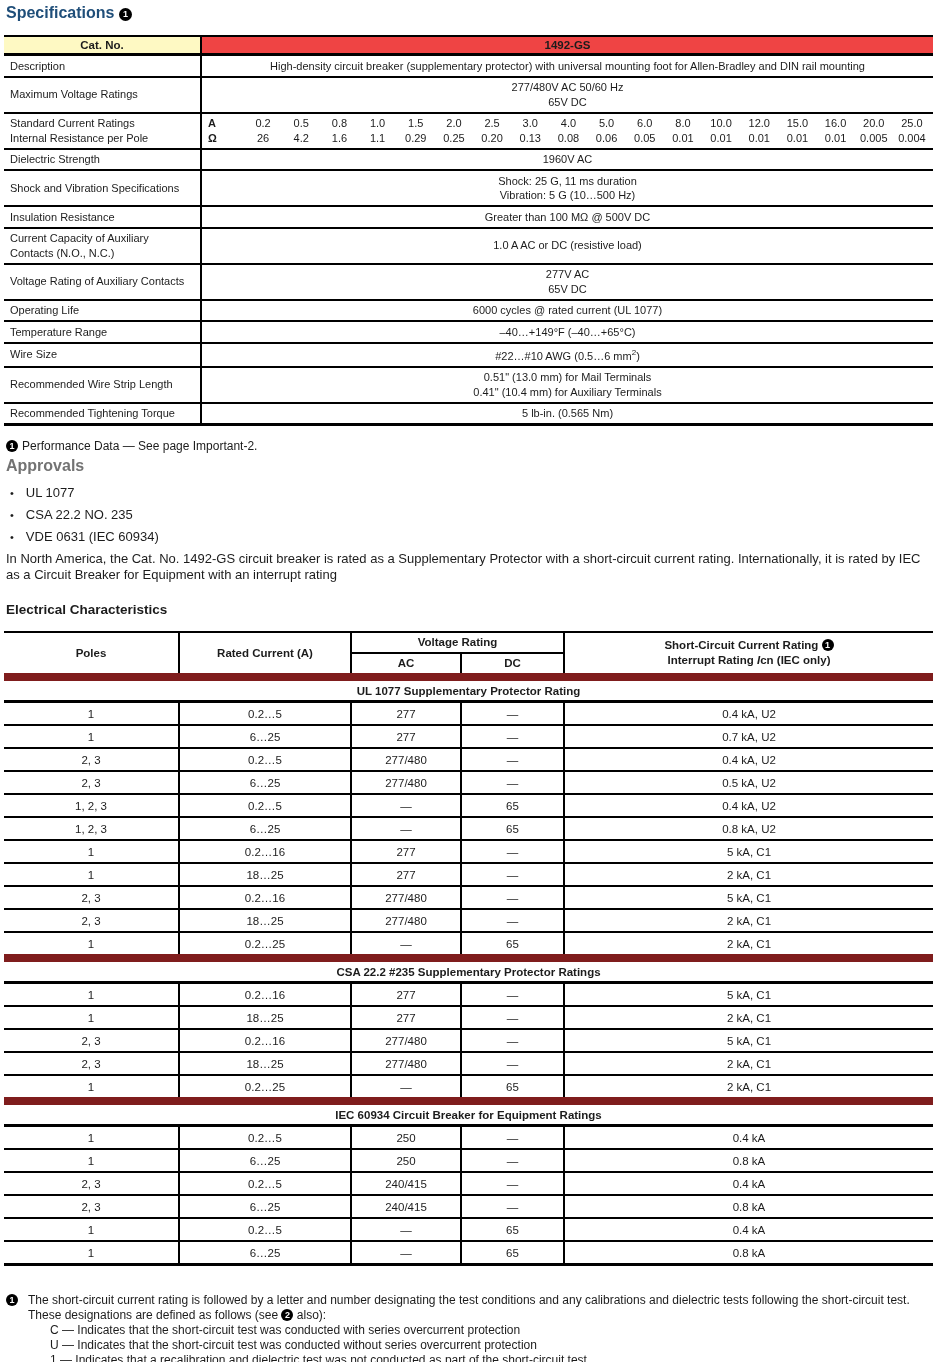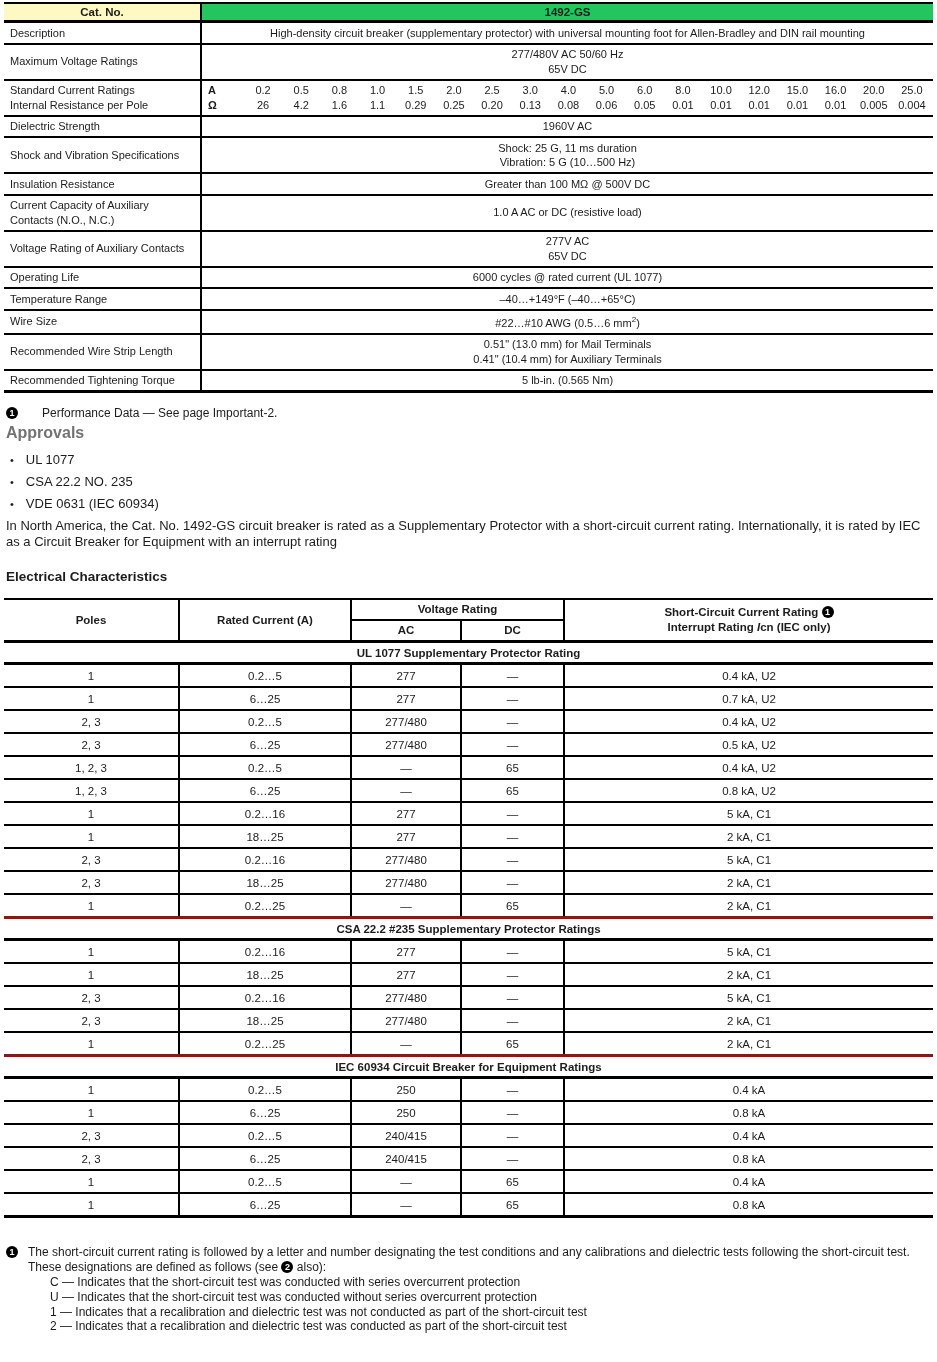--- a/index.html
+++ b/index.html
@@ -28,60 +28,61 @@
   .spec td{border-top:2px solid #000;font-size:11px;line-height:14.5px;padding:2.5px 6px;vertical-align:middle;}
   .spec td.lbl{border-right:2px solid #000;text-align:left;}
   .spec td.val{text-align:center;}
   .spec td.val-cr{padding:2.5px 2px;}
   .cr-line{display:grid;grid-template-columns:40px repeat(18,1fr);}
   .cr-line span{text-align:center;}
   .cr-line .cr-unit{font-weight:bold;text-align:left;padding-left:4px;}
   sup{font-size:8px;}
   
   .perf-note{margin:13px 0 4px 2px;font-size:12px;}
-  .perf-note .txt{margin-left:24px;}
+  .perf-note .txt{margin-left:4px;}
   .approvals-list{list-style:none;margin:4px 0 2px 2px;padding:0;font-size:13px;}
   .approvals-list li{margin:0 0 7px 0;}
   .approvals-list li::before{content:"•";margin:0 12px 0 4px;font-size:11px;}
   .body-text{margin:0 0 0 2px;font-size:13px;line-height:16px;}
   .black-heading{font-size:13.5px;font-weight:bold;margin:19px 0 14px 2px;}
   
   .elec{border-top:2px solid #000;border-bottom:3px solid #000;table-layout:fixed;}
   .elec col.c1{width:175px;} .elec col.c2{width:172px;}
   .elec col.c3{width:110px;} .elec col.c4{width:103px;}
   .elec th,.elec td{border:2px solid #000;}
   .elec th:first-child,.elec td:first-child{border-left:none;}
   .elec th:last-child,.elec td:last-child{border-right:none;}
   .elec thead th{font-weight:bold;font-size:11.5px;text-align:center;padding:2px 20px;vertical-align:middle;line-height:15px;}
   .elec thead th{border-bottom-width:3px;}
   .elec thead .vr{border-bottom-width:2px;}
   .elec tbody td{font-size:11.5px;text-align:center;padding:3.5px 4px;line-height:14px;}
-  .elec tr.section td{border-top:3px solid #7f1d1d;border-bottom:3px solid #000;font-weight:bold;font-size:11.5px;padding:2.5px;}
+  .elec tr.section td{border-top:8px solid #7f1d1d;border-bottom:3px solid #000;font-weight:bold;font-size:11.5px;padding:2.5px;}
   .icn-i{font-style:italic;}
   
   .footnotes{margin-top:27px;font-size:12px;line-height:14.6px;}
   .footnote{display:flex;gap:10px;margin:0 0 7px 2px;}
   .footnote .fnmark{flex:none;margin-top:1px;}
   .fn-items{list-style:none;margin:1px 0 0 0;padding:0 0 0 22px;}
 </style>
 </head>
 <body>
 
 <div class="page">
 
+  <h1 class="blue-heading" style="color: rgb(31, 78, 121);"><span>Specifications</span> <span class="fnmark">1</span></h1>
 
   <table class="spec">
     <colgroup>
         <col class="c-label">
         <col>
       </colgroup>
     <thead>
       <tr>
         <th style="background: #fef9c3;">Cat. No.</th>
-        <th style="background: #22c55e; margin-left: 32px;">1492-GS</th>
+        <th style="background: #ef4444; margin-left: 32px;">1492-GS</th>
       </tr>
     </thead>
     <tbody id="spec-tbody">
         <tr>
           <td class="lbl">Description</td>
           <td class="val">High-density circuit breaker (supplementary protector) with universal mounting foot for Allen-Bradley and DIN rail mounting</td>
         </tr>
         <tr>
           <td class="lbl">Maximum Voltage Ratings</td>
           <td class="val">

